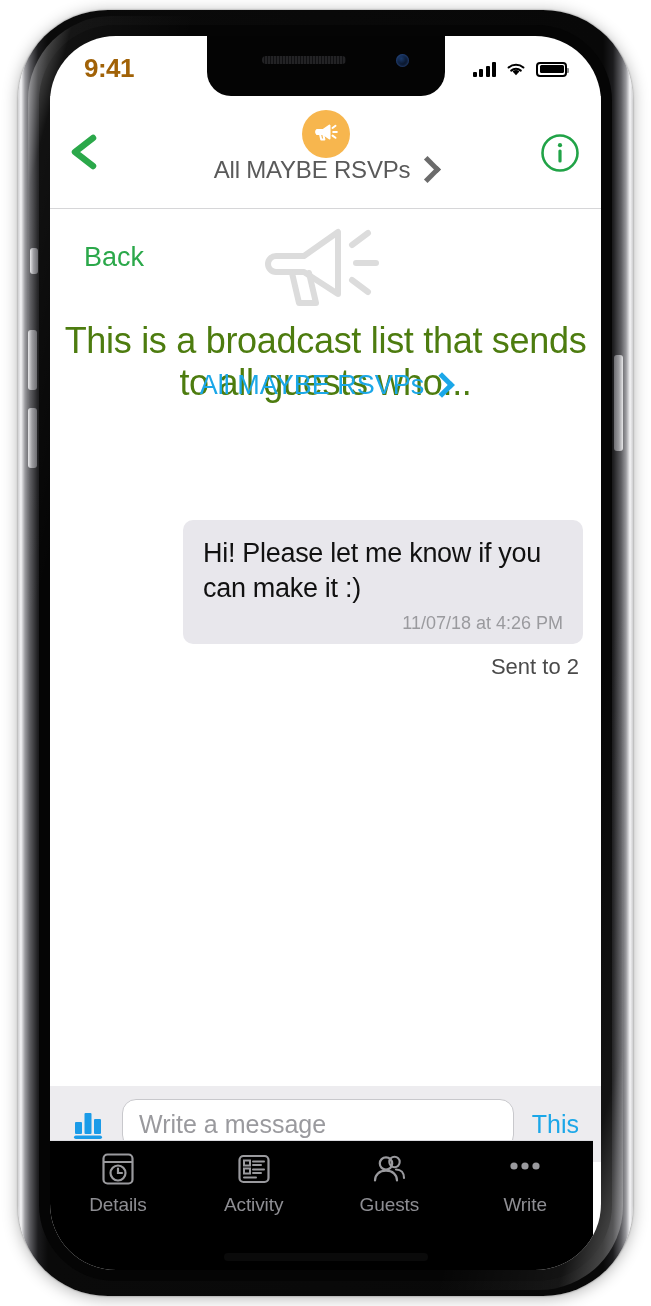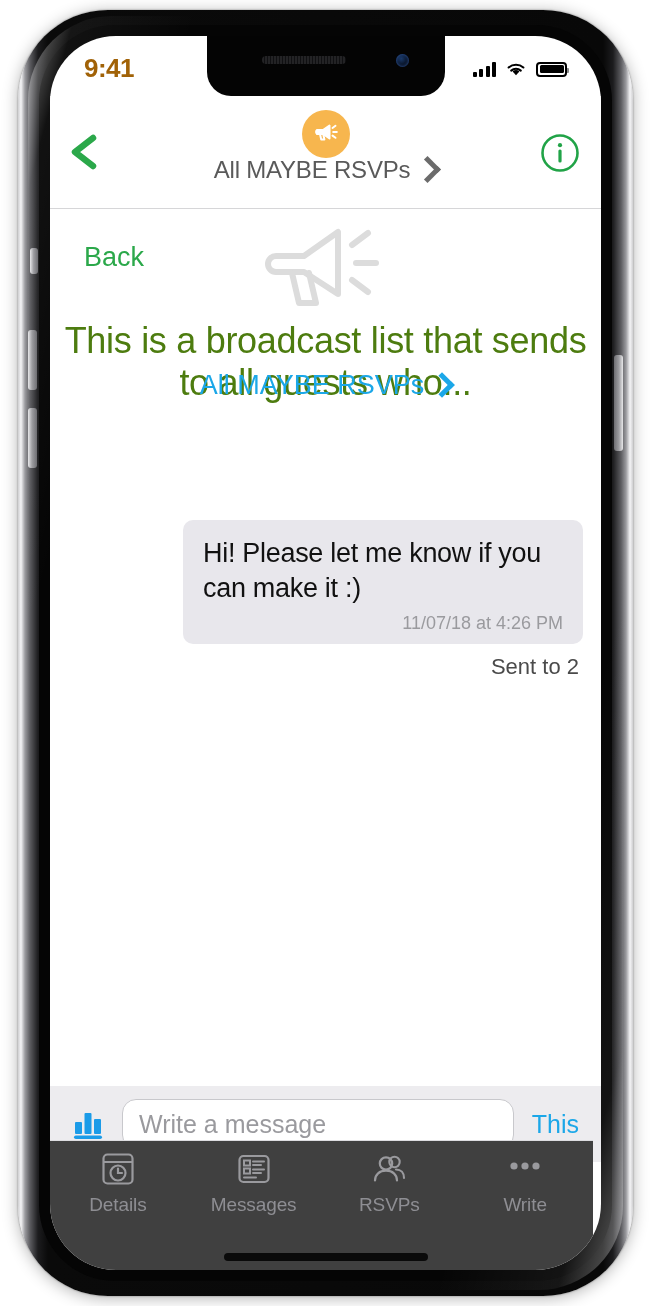--- a/index.html
+++ b/index.html
@@ -347,21 +347,21 @@
     padding: 0 6px;
     flex: 0 0 auto;
   }
 
   
   #tab-bar {
     position: absolute;
     bottom: 0;
     left: 0; right: 8px;
     height: 130px;
-    background: #404040;
+    background: #000000;
     border-top: 1px solid #dcdce0;
     display: flex;
     align-items: flex-start;
     padding-top: 8px;
     box-sizing: border-box;
   }
   .tab-item {
     flex: 1 1 0;
     display: flex;
     flex-direction: column;
@@ -537,34 +537,34 @@
             <rect x="5.5" y="7" width="29" height="26" rx="4" fill="none" stroke="#9a9a9e" stroke-width="2.2"></rect>
             <rect x="10" y="11.5" width="6" height="5" fill="none" stroke="#9a9a9e" stroke-width="2"></rect>
             <line x1="19" y1="12.5" x2="30" y2="12.5" stroke="#9a9a9e" stroke-width="2" stroke-linecap="round"></line>
             <line x1="19" y1="16" x2="27" y2="16" stroke="#9a9a9e" stroke-width="2" stroke-linecap="round"></line>
             <rect x="10" y="19.5" width="6" height="5" fill="none" stroke="#9a9a9e" stroke-width="2"></rect>
             <line x1="19" y1="20.5" x2="30" y2="20.5" stroke="#9a9a9e" stroke-width="2" stroke-linecap="round"></line>
             <line x1="19" y1="24" x2="27" y2="24" stroke="#9a9a9e" stroke-width="2" stroke-linecap="round"></line>
             <line x1="10" y1="28.5" x2="22" y2="28.5" stroke="#9a9a9e" stroke-width="2" stroke-linecap="round"></line>
           </svg>
         </span>
-        <span class="tab-label">Messages</span>
+        <span class="tab-label">Activity</span>
       </div>
 
 
       <div class="tab-item">
         <span class="tab-icon">
           <svg width="40" height="40" viewBox="0 0 40 40">
             <circle cx="25.5" cy="13" r="5.2" fill="none" stroke="#9a9a9e" stroke-width="2.1"></circle>
             <path d="M27 20.5 c5 0 8 3.4 8 8.5" fill="none" stroke="#9a9a9e" stroke-width="2.1" stroke-linecap="round"></path>
             <circle cx="17" cy="14.5" r="6.2" fill="none" stroke="#9a9a9e" stroke-width="2.2"></circle>
             <path d="M6 31.5 c0 -6.1 4.6 -9.8 11 -9.8 c6.4 0 11 3.7 11 9.8" fill="none" stroke="#9a9a9e" stroke-width="2.2" stroke-linecap="round"></path>
           </svg>
         </span>
-        <span class="tab-label">RSVPs</span>
+        <span class="tab-label">Guests</span>
       </div>
 
       <div class="tab-item">
         <span class="tab-icon">
           <svg width="40" height="40" viewBox="0 0 40 40">
             <circle cx="9" cy="17" r="3.6" fill="#9a9a9e"></circle>
             <circle cx="20" cy="17" r="3.6" fill="#9a9a9e"></circle>
             <circle cx="31" cy="17" r="3.6" fill="#9a9a9e"></circle>
           </svg>
         </span>

